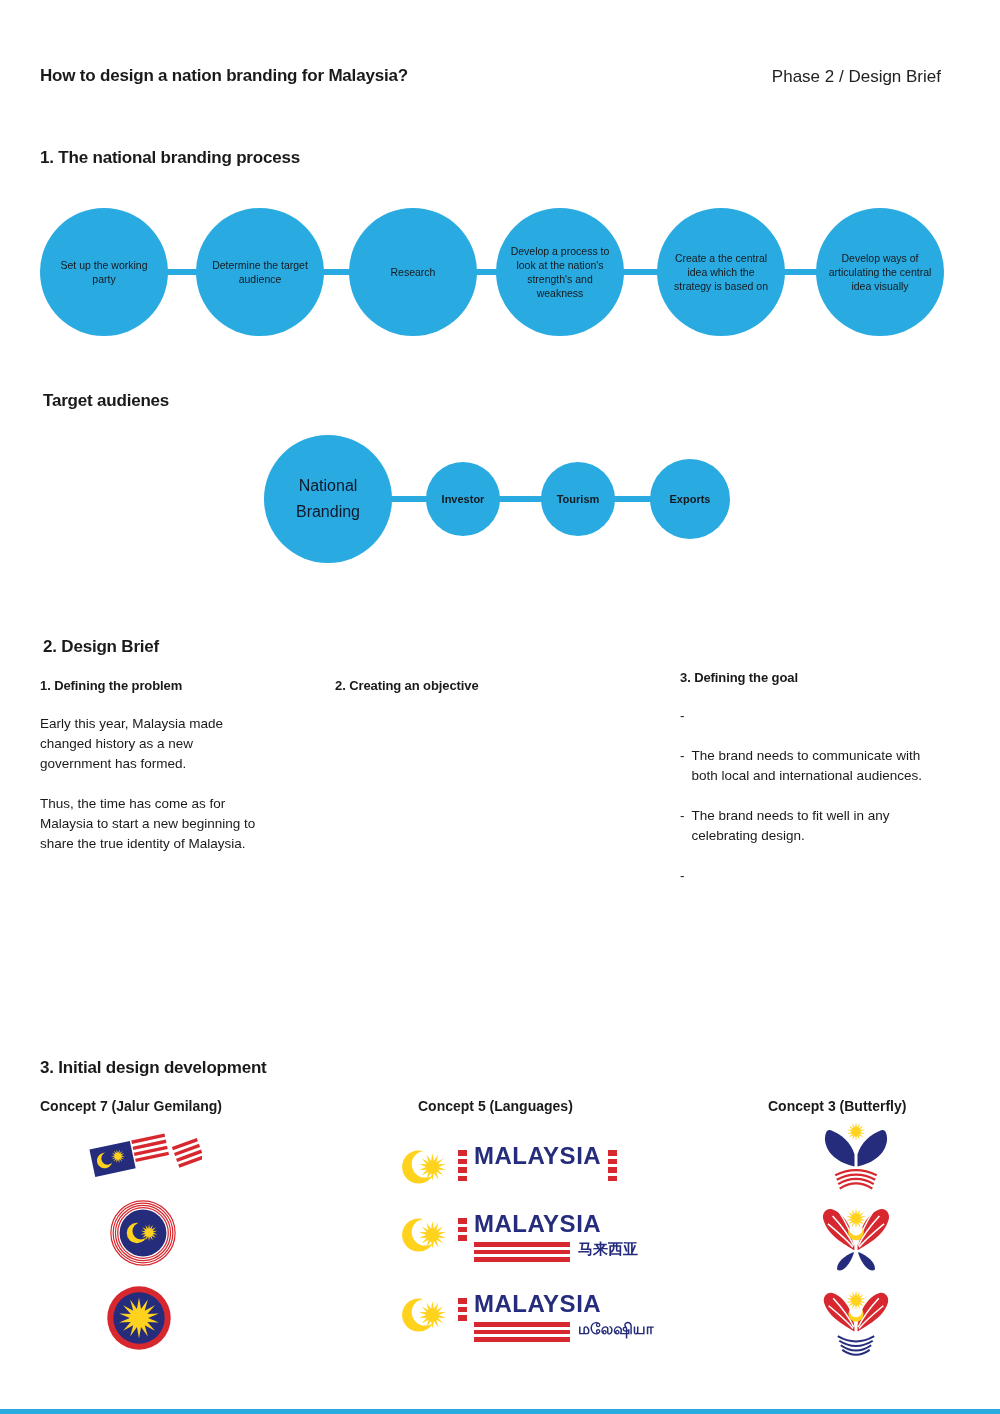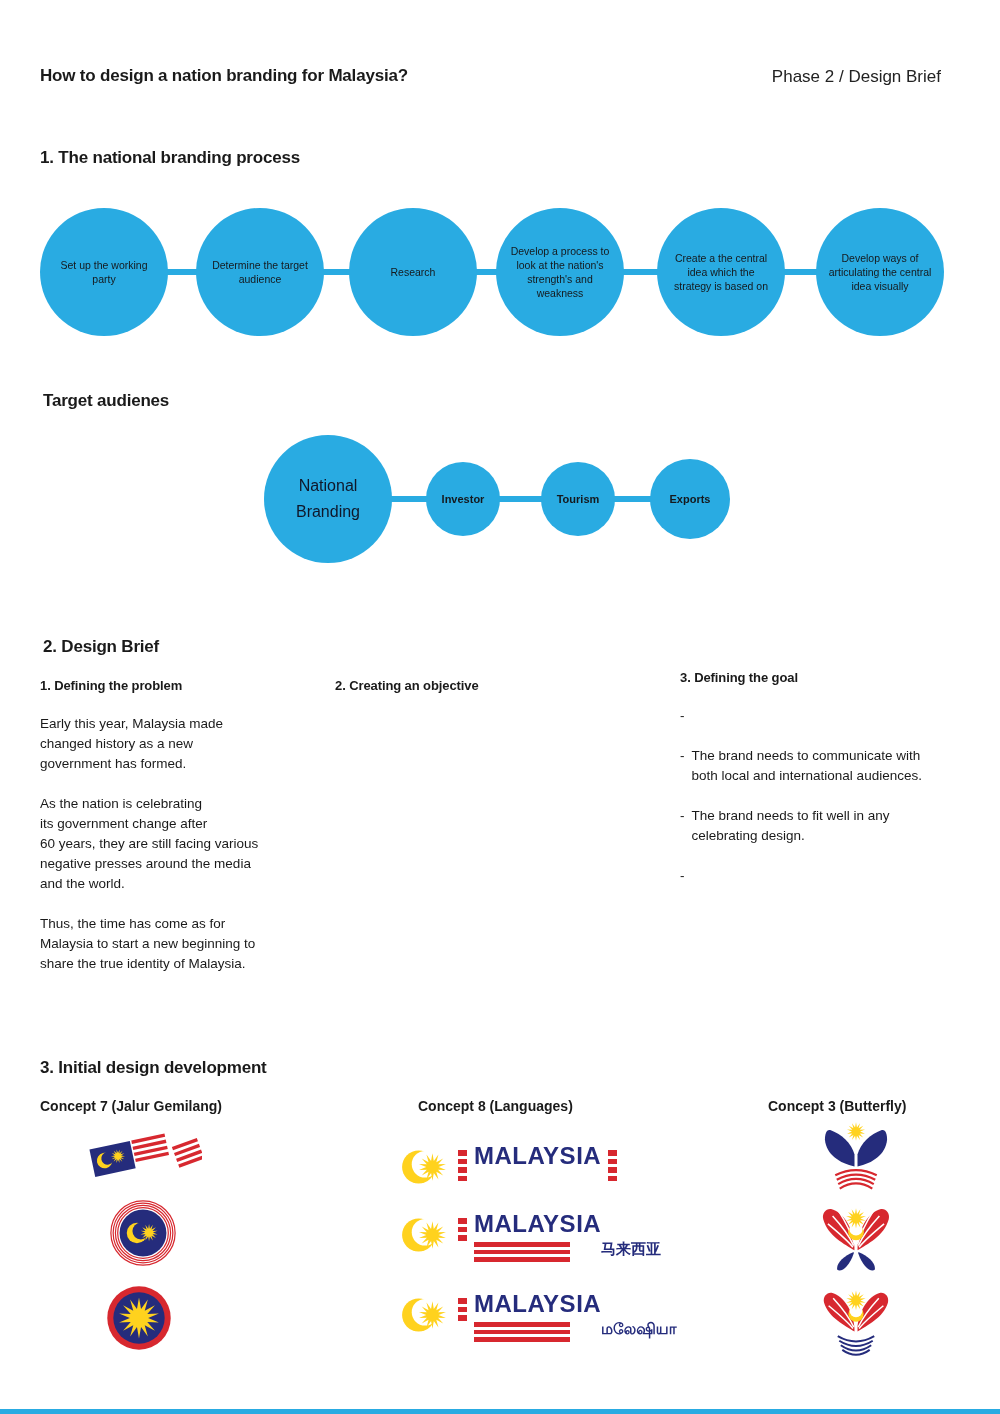--- a/index.html
+++ b/index.html
@@ -46,21 +46,21 @@
   .logo{position:absolute;}
 
   
   .c2row{position:absolute;display:flex;align-items:flex-start;}
   .c2row .sunmoon{flex:0 0 auto;}
   .dashcol{display:flex;flex-direction:column;gap:3px;margin:6px 0 0 4px;}
   .dashcol .d{width:9px;height:5.5px;background:#D7282F;}
   .wordmark{font-size:24px;font-weight:800;color:#252C7C;letter-spacing:.5px;line-height:24px;margin-left:7px;}
   .wmblock{margin-left:7px;display:flex;flex-direction:column;}
   .wmblock .wordmark{margin-left:0;}
-  .underrow{display:flex;align-items:flex-start;margin-top:4px;gap:23px;}
+  .underrow{display:flex;align-items:flex-start;margin-top:4px;}
   .stripebars{display:flex;flex-direction:column;gap:3px;margin-top:2px;}
   .stripebars .sb{width:96px;height:4.5px;background:#D7282F;}
   .translation{font-size:15px;font-weight:700;color:#252C7C;margin-left:8px;line-height:17px;}
 
   .footer-bar{position:absolute;left:0;bottom:0;width:1000px;height:5px;background:#29ABE2;}
 </style>
 </head>
 <body>
 
 <svg width="0" height="0" style="position:absolute" aria-hidden="true">
@@ -116,25 +116,20 @@
       </div>
   </div>
 
   <div class="sec-h h-brief">2. Design Brief</div>
 
   <div class="col col1">
     <h3>1. Defining the problem</h3>
     <p>Early this year, Malaysia made
 changed history as a new
 government has formed.</p>
-    <p>As the nation is celebrating
-its government change after
-60 years, they are still facing various
-negative presses around the media
-and the world.</p>
     <p>Thus, the time has come as for
 Malaysia to start a new beginning to
 share the true identity of Malaysia.</p>
   </div>
 
   <div class="col col2">
     <h3>2. Creating an objective</h3>
   </div>
 
   <div class="col col3">
@@ -152,21 +147,21 @@
         <span class="bt">The brand needs to fit well in any
 celebrating design.</span>
       </div>
     <div class="bullet">
         <span>-</span>
       </div>
   </div>
 
   <div class="sec-h h-dev">3. Initial design development</div>
   <div class="concept-h c1h">Concept 7 (Jalur Gemilang)</div>
-  <div class="concept-h c2h">Concept 8 (Languages)</div>
+  <div class="concept-h c2h">Concept 5 (Languages)</div>
   <div class="concept-h c3h">Concept 3 (Butterfly)</div>
 
   <svg class="logo" style="left:84px;top:1122px;" width="118" height="64" viewBox="0 0 160 86">
     <g transform="rotate(-12 70 43)">
       <rect x="10" y="24" width="56" height="38" fill="#252C7C"></rect>
       <circle cx="27" cy="43" r="10.5" fill="#FFD21E"></circle>
       <circle cx="31.5" cy="41" r="8.5" fill="#252C7C"></circle>
       <use href="#star14" fill="#FFD21E" transform="translate(46 41) scale(0.95)"></use>
       <g fill="#D7282F">
         <rect x="68" y="24" width="46" height="4.6"></rect>

